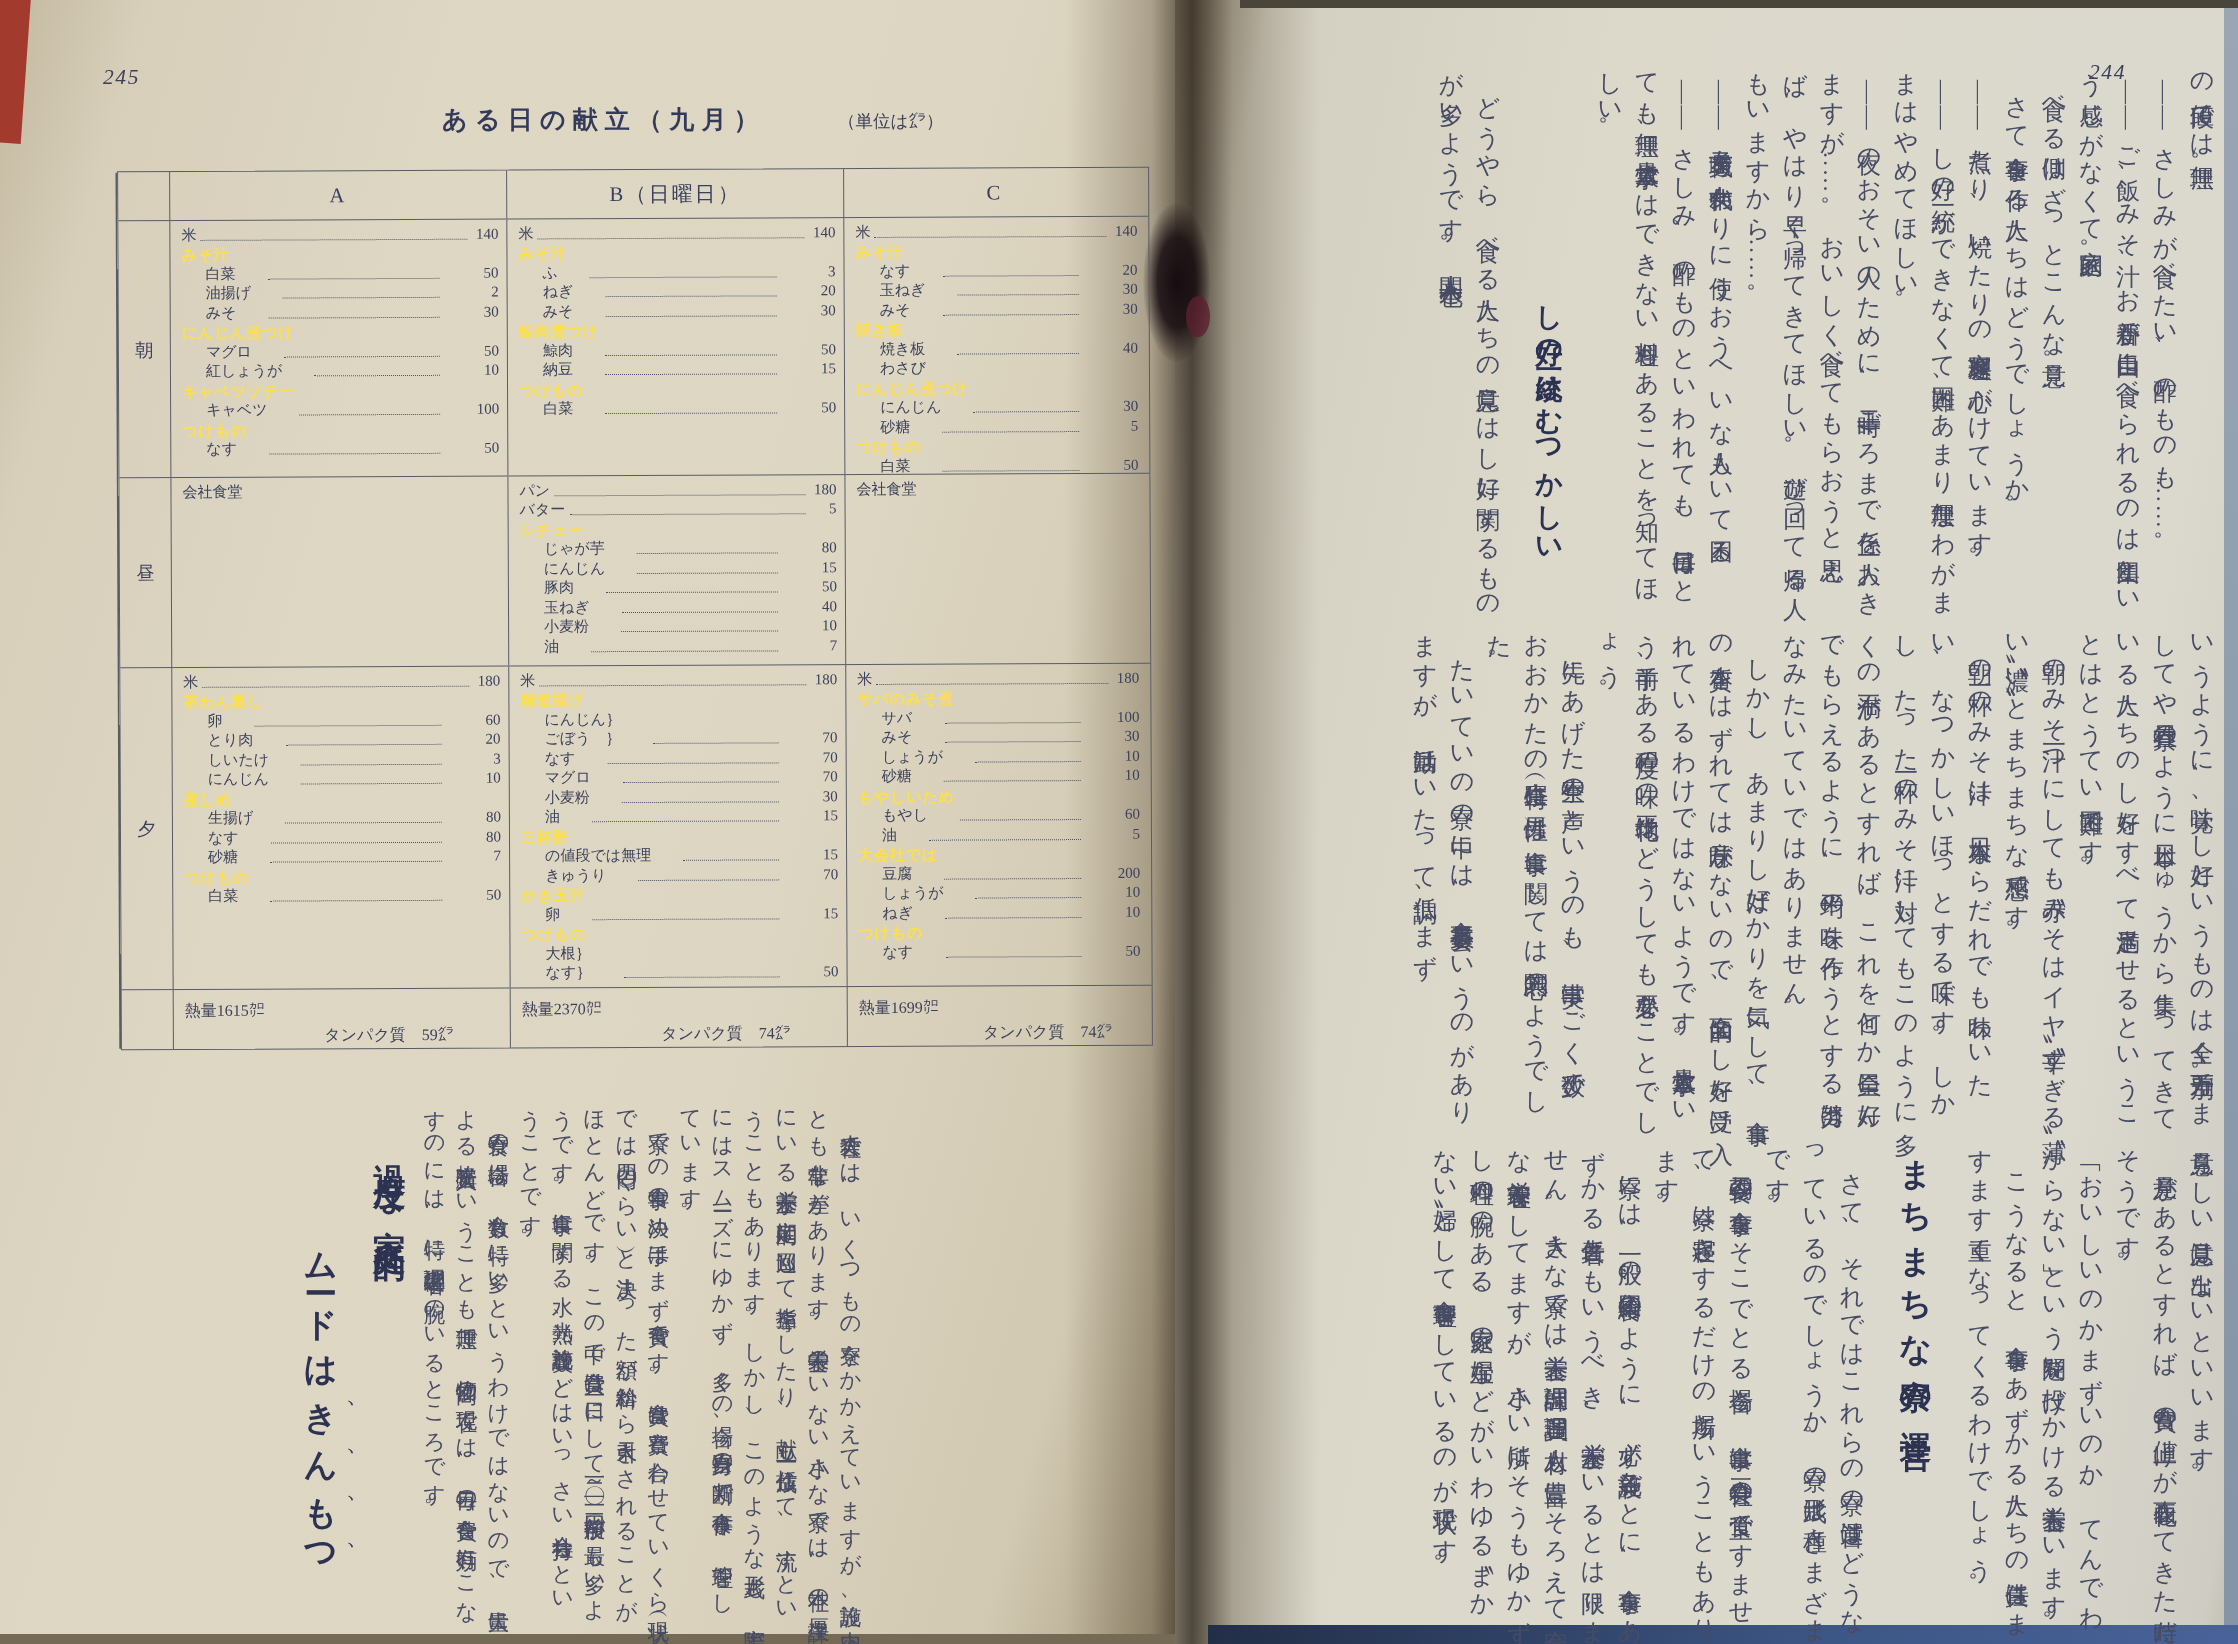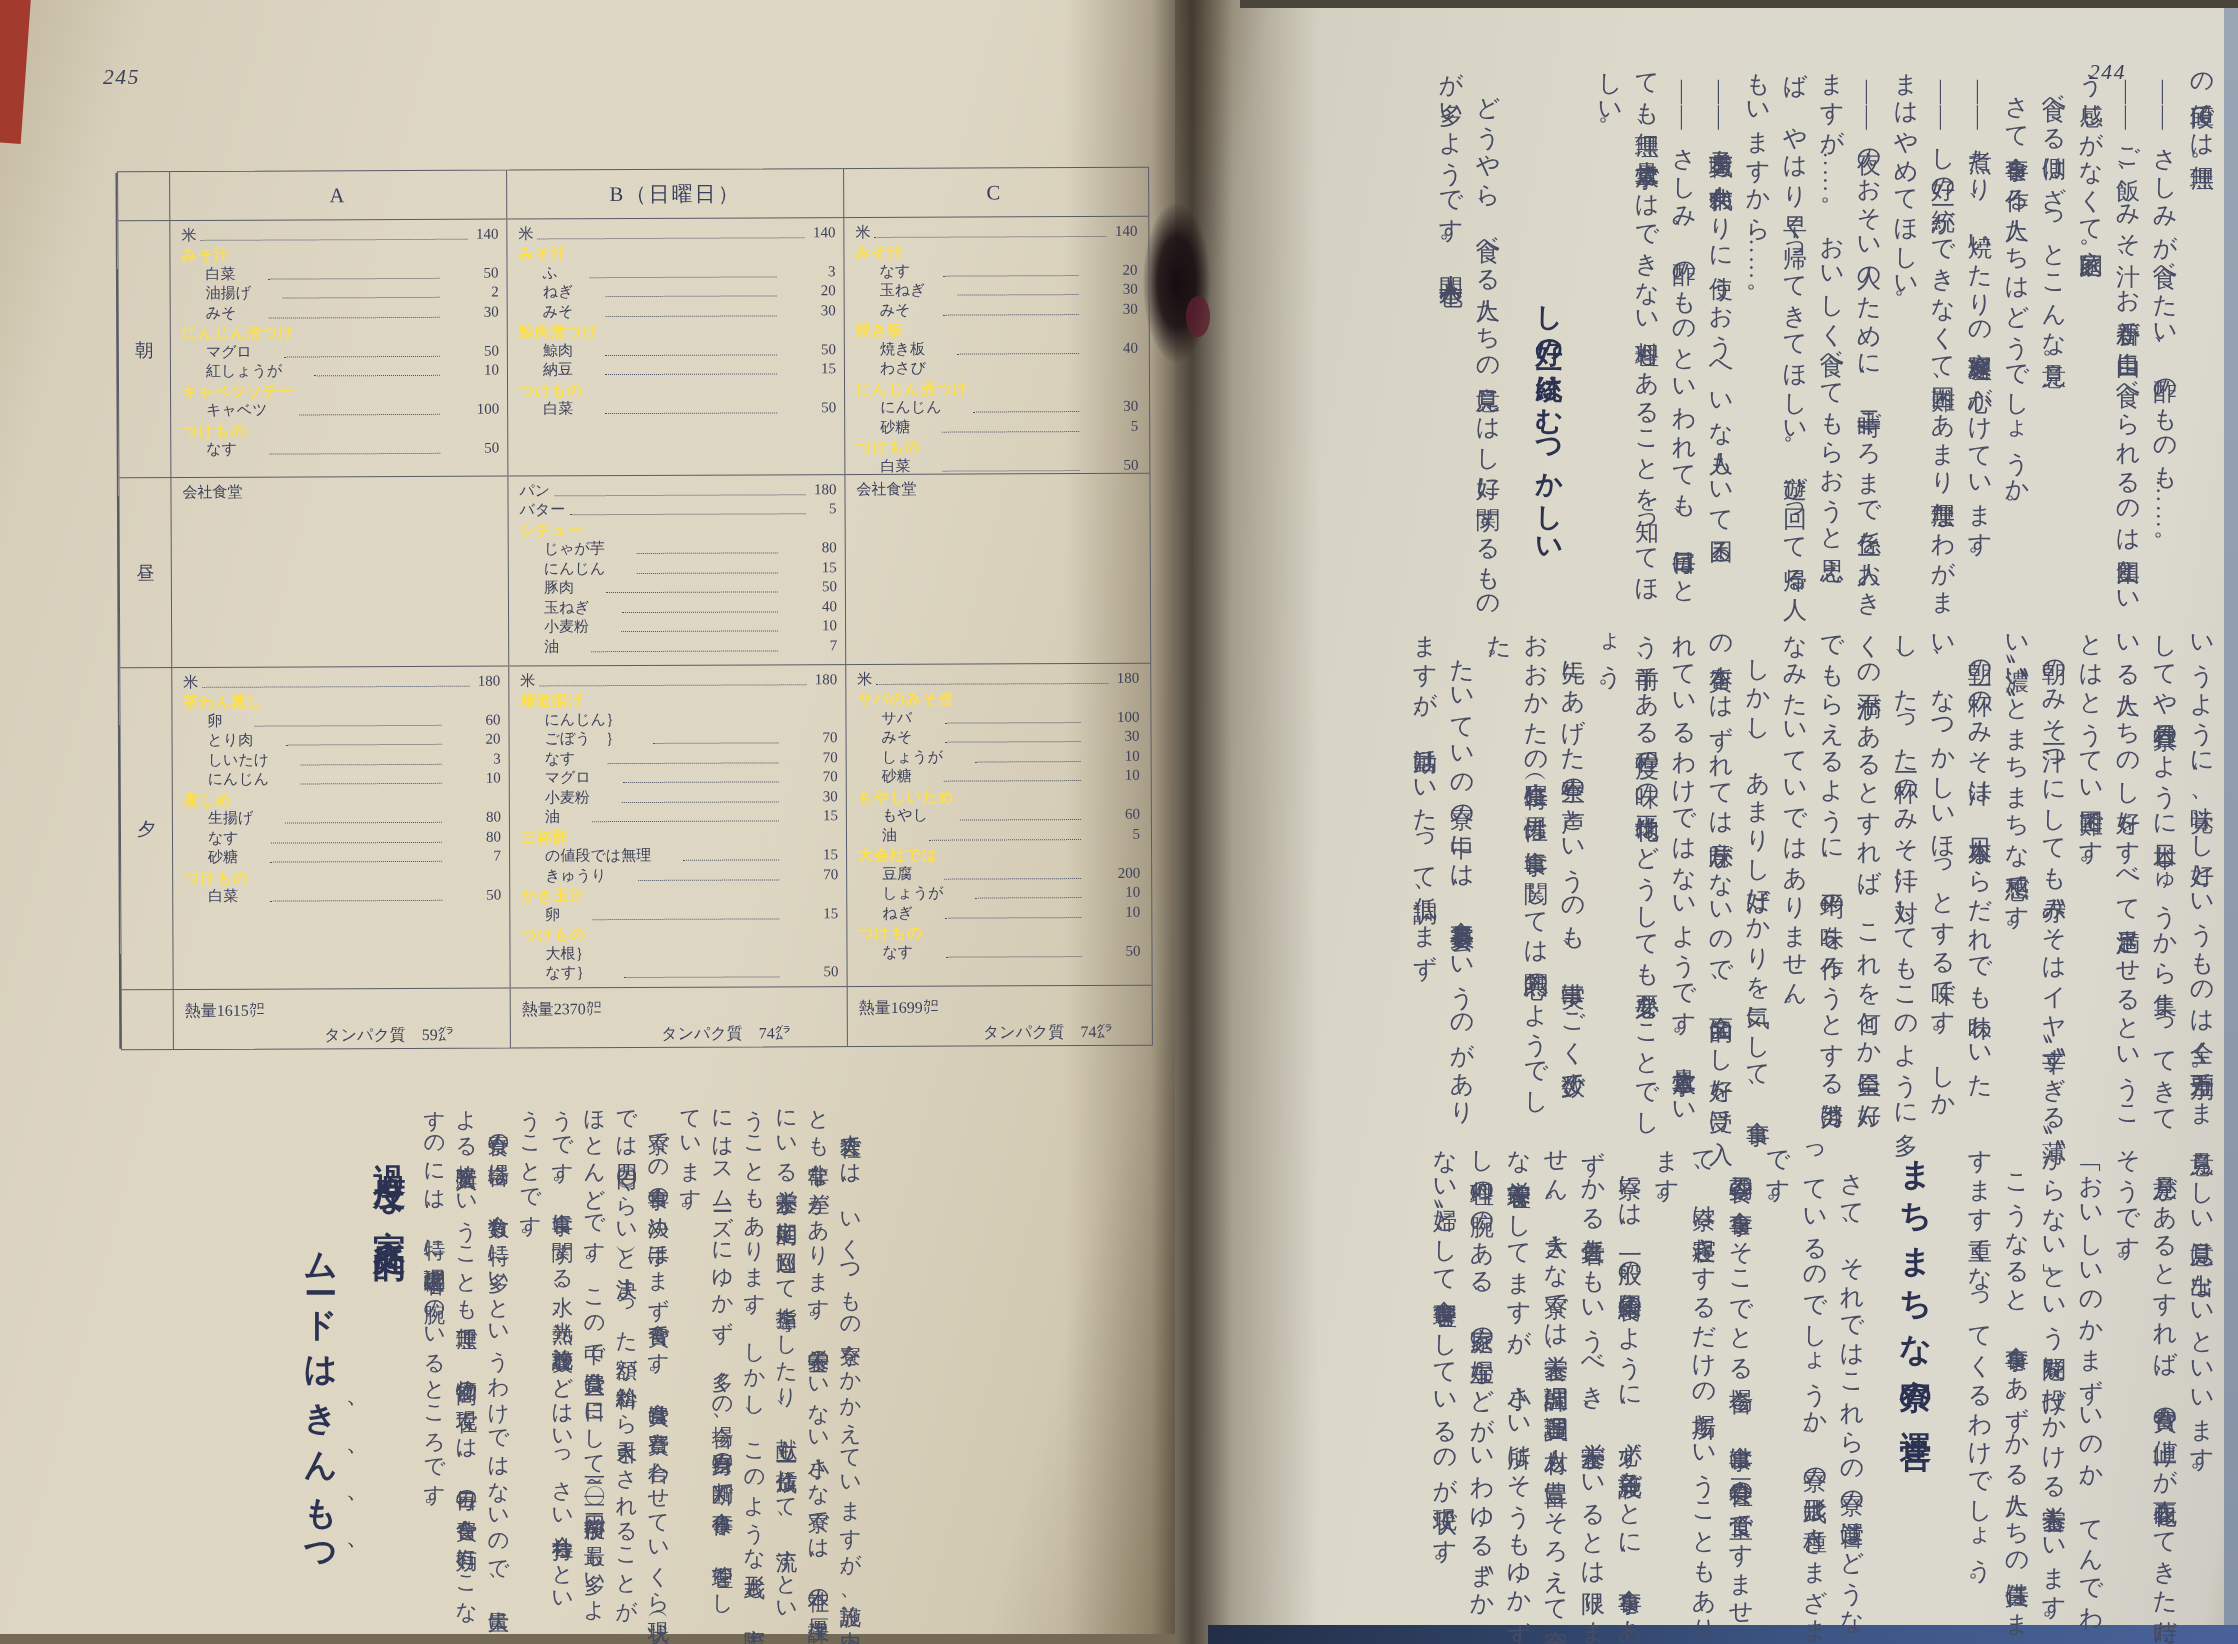--- a/index.html
+++ b/index.html
@@ -89,20 +89,24 @@
   <div id="tear2"></div>
   <div id="red-corner"></div>
   <div id="edge-right"></div>
   <div id="edge-bottom-right"></div>
   <div id="edge-top-right"></div>
   <div id="edge-bottom-left"></div>
 
   <div id="pageno-245" class="pageno">245</div>
   <div id="pageno-244" class="pageno">244</div>
 
+  <div id="table-caption">
+    <span id="table-title">ある日の献立（九月）</span>
+    <span id="table-unit">（単位は㌘）</span>
+  </div>
 
   <div id="menu-table">
       <div class="mrow mhead">
         <div class="mlabel"></div>
         <div class="mcell">A</div>
         <div class="mcell">B（日曜日）</div>
         <div class="mcell">C</div>
       </div>
       <div class="mrow r-morning">
         <div class="mlabel">朝</div>

